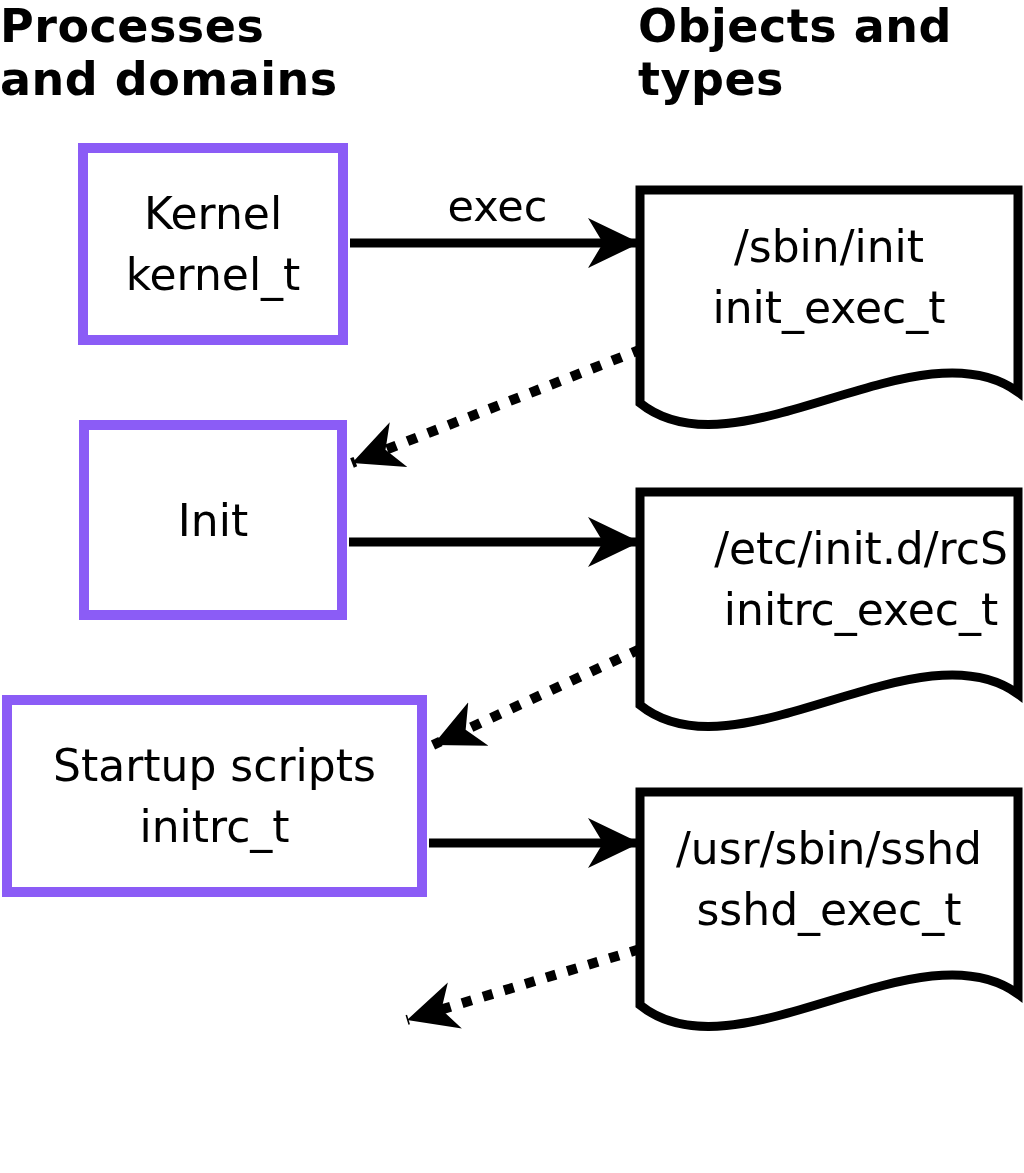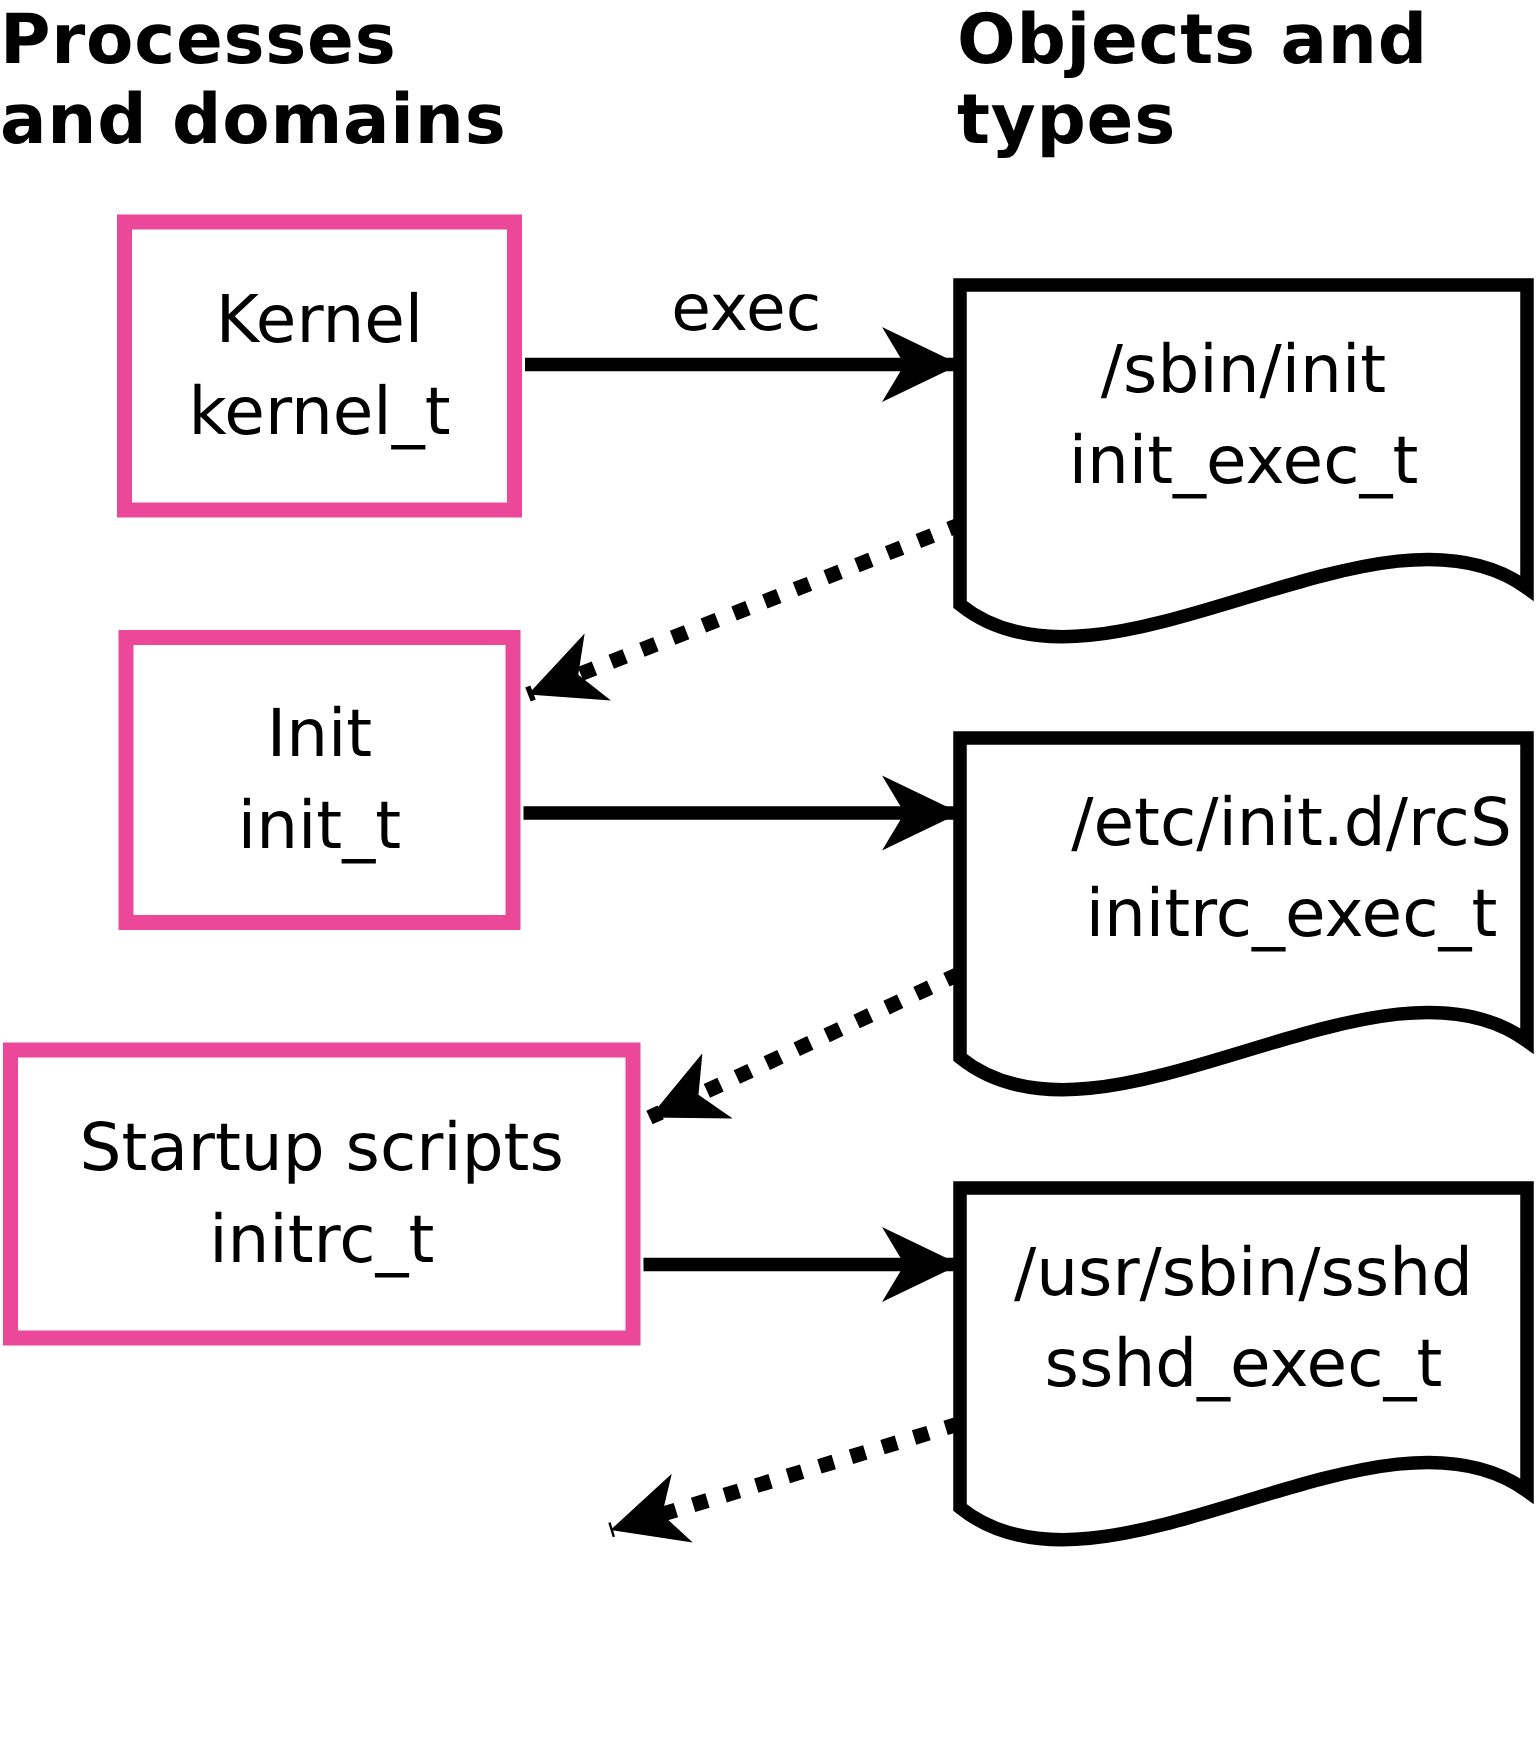--- a/index.html
+++ b/index.html
@@ -14,21 +14,21 @@
   .hdr{
     position:absolute;
     font-weight:bold;
     font-size:46px;
     line-height:53px;
     letter-spacing:0.5px;
   }
   .pbox{
     position:absolute;
     box-sizing:border-box;
-    border:10px solid #ec4899;
+    border:10px solid #8b5cf6;
     background:#ffffff;
     display:flex;
     flex-direction:column;
     justify-content:center;
     font-size:44px;
     line-height:61px;
     text-align:center;
   }
   .docsvg{position:absolute;}
   .doctext{
@@ -86,21 +86,20 @@
     <div>types</div>
   </div>
 
   <div class="pbox layer-mid" style="left:78px;top:143px;width:270px;height:202px;">
     <div>Kernel</div>
     <div>kernel_t</div>
   </div>
 
   <div class="pbox layer-mid" style="left:79px;top:420px;width:268px;height:200px;">
     <div>Init</div>
-    <div>init_t</div>
   </div>
 
   <div class="pbox layer-mid" style="left:2px;top:695px;width:425px;height:202px;">
     <div>Startup scripts</div>
     <div>initrc_t</div>
   </div>
 
 
   <svg class="docsvg layer-mid" style="left:635px;top:185px;" width="390" height="266" viewBox="-5 -5 390 266">
     <path d="M0,0 L378,0 L378,202 C280,130 95,290 0,213 Z" fill="#ffffff" stroke="#000000" stroke-width="9"></path>

